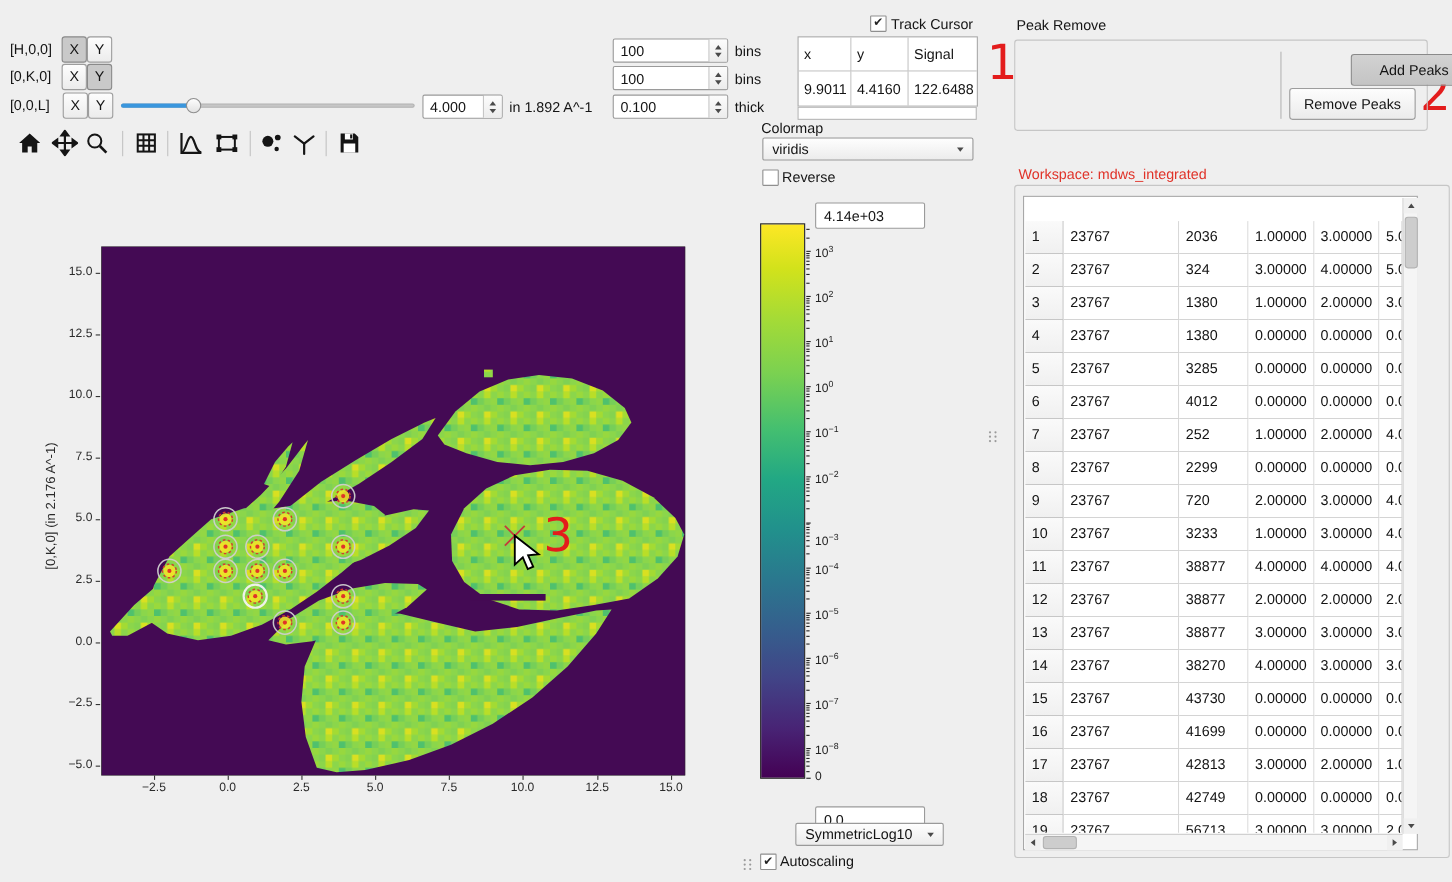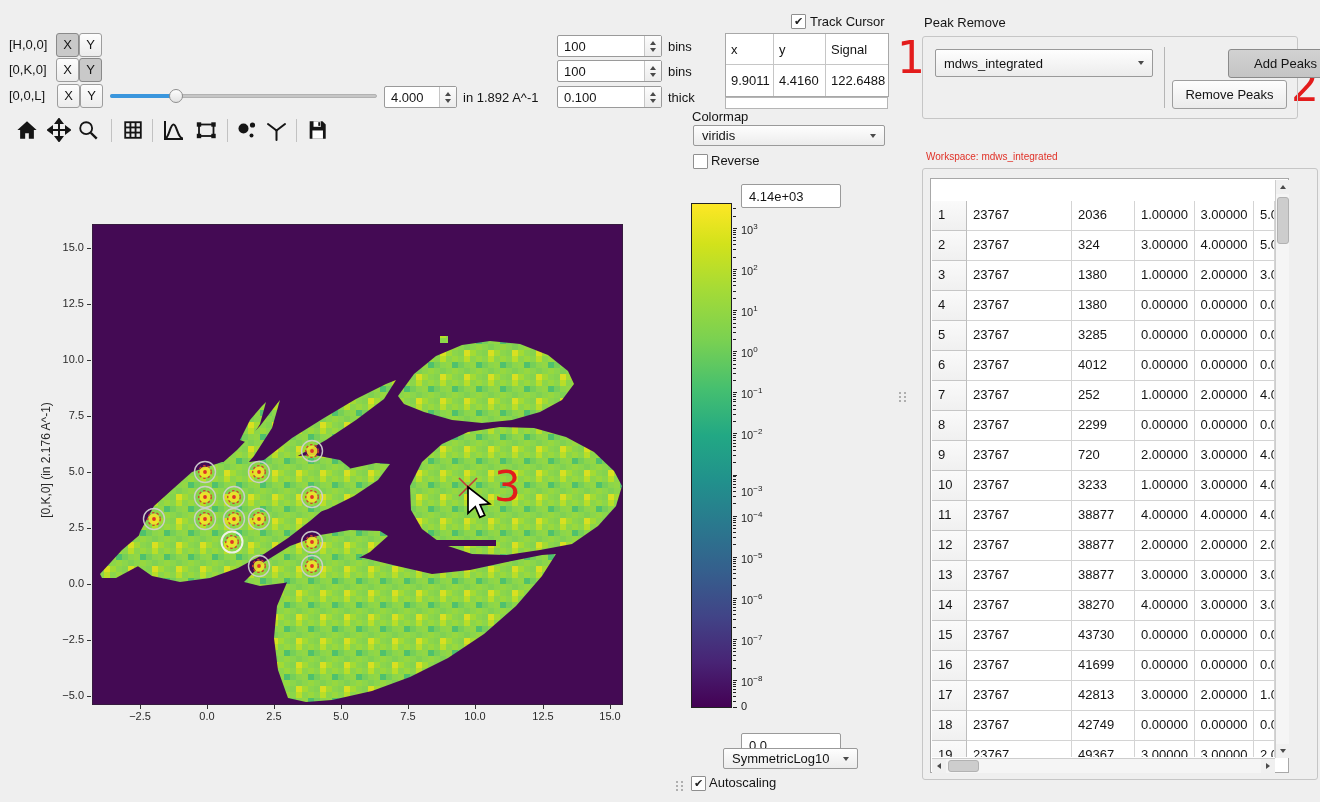--- a/index.html
+++ b/index.html
@@ -68,21 +68,21 @@
   .cbtick{position:absolute;left:0;height:1px;background:#222;}
   .cblab{position:absolute;left:8px;font-size:11px;color:#222;line-height:14px;white-space:nowrap;}
   .cblab sup{font-size:8px;}
   
   .ptick-x{position:absolute;width:1px;height:4px;background:#333;}
   .ptick-y{position:absolute;width:4px;height:1px;background:#333;}
   .ptlab{position:absolute;font-size:11px;color:#2a2a2a;white-space:nowrap;}
   .ann{position:absolute;color:#e31c1c;font-size:44px;line-height:1;font-family:"DejaVu Sans",sans-serif;}
   .dots{position:absolute;display:grid;grid-template-columns:repeat(2,3px);gap:2px;}
   .dots i{width:2px;height:2px;background:#9a9a9a;border-radius:50%;}
-  .redlbl{position:absolute;color:#e03228;font-size:10px;white-space:nowrap;}
+  .redlbl{position:absolute;color:#e03228;font-size:13px;white-space:nowrap;}
   .vline{position:absolute;width:1px;background:#b5b5b5;}
 </style>
 </head>
 <body>
 
 <div id="app">
 
   <div class="lbl" style="left:9px;top:37px;">[H,0,0]</div>
   <div class="tog pressed" style="left:56px;top:33px;">X</div>
   <div class="tog" style="left:79px;top:33px;">Y</div>
@@ -553,24 +553,20 @@
       <div class="ptlab" style="left: 40px; top: 689px; width: 44px; text-align: right;">−5.0</div>
     </div>
   <div class="ptlab" style="left:46px;top:460px;transform:translate(-50%,-50%) rotate(-90deg);font-size:12px;">[0,K,0] (in 2.176 A^-1)</div>
 
   <div class="ann" style="left:897px;top:36px;">1</div>
   <div class="ann" style="left:1291px;top:64px;">2</div>
   <div class="ann" style="left:494px;top:466px;font-size:42px;">3</div>
 
   <div class="lbl" style="left:924px;top:15px;">Peak Remove</div>
   <div class="gbox" style="left:922px;top:36px;width:374px;height:81px;"></div>
-  <div class="combo" style="left:935px;top:49px;width:218px;height:28px;">
-    <span class="ctext">mdws_integrated</span>
-      <i class="tri-down"></i>
-  </div>
   <div class="vline" style="left:1164px;top:47px;height:61px;"></div>
   <div class="pushbtn pressed" style="left:1228px;top:49px;width:113px;height:27px;">Add Peaks</div>
   <div class="pushbtn" style="left:1172px;top:80px;width:113px;height:27px;">Remove Peaks</div>
 
   <div class="redlbl" style="left:926px;top:151px;">Workspace: mdws_integrated</div>
   <div class="gbox" style="left:922px;top:168px;width:394px;height:610px;"></div>
 
   <div class="wtable" style="left:930px;top:178px;width:359px;height:595px;">
     <div class="tbody">
         <div class="trow">
@@ -713,21 +709,21 @@
           <div class="td rowhdr" style="width: 35px;">18</div>
           <div class="td" style="width: 105px;">23767</div>
           <div class="td" style="width: 63px;">42749</div>
           <div class="td ctr" style="width: 60px;">0.00000</div>
           <div class="td ctr" style="width: 59px;">0.00000</div>
           <div class="td" style="width: 21px;">0.0</div>
         </div>
         <div class="trow">
           <div class="td rowhdr" style="width: 35px;">19</div>
           <div class="td" style="width: 105px;">23767</div>
-          <div class="td" style="width: 63px;">49367</div>
+          <div class="td" style="width: 63px;">56713</div>
           <div class="td ctr" style="width: 60px;">3.00000</div>
           <div class="td ctr" style="width: 59px;">3.00000</div>
           <div class="td" style="width: 21px;">2.0</div>
         </div>
       </div>
 
     <div class="sbtrack" style="left:344px;top:1px;width:14px;height:578px;border-left:1px solid #cdcdcd;">
       <div class="sbbtn" style="left:0;top:0;width:14px;height:14px;">
           <i class="tri-up"></i>
         </div>

